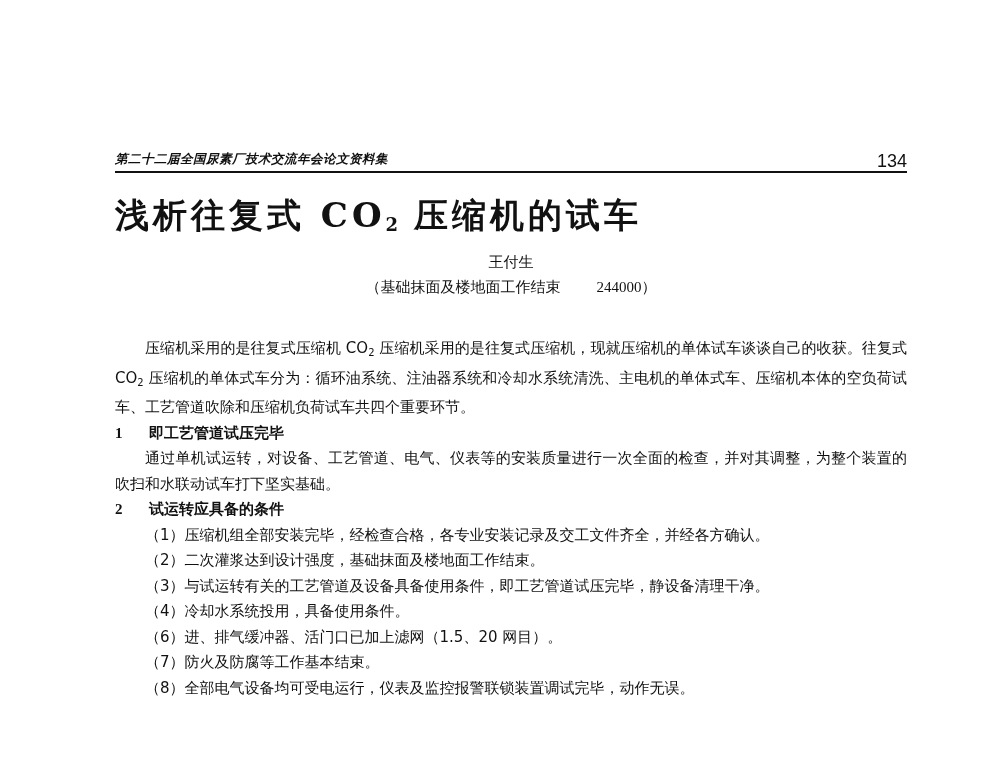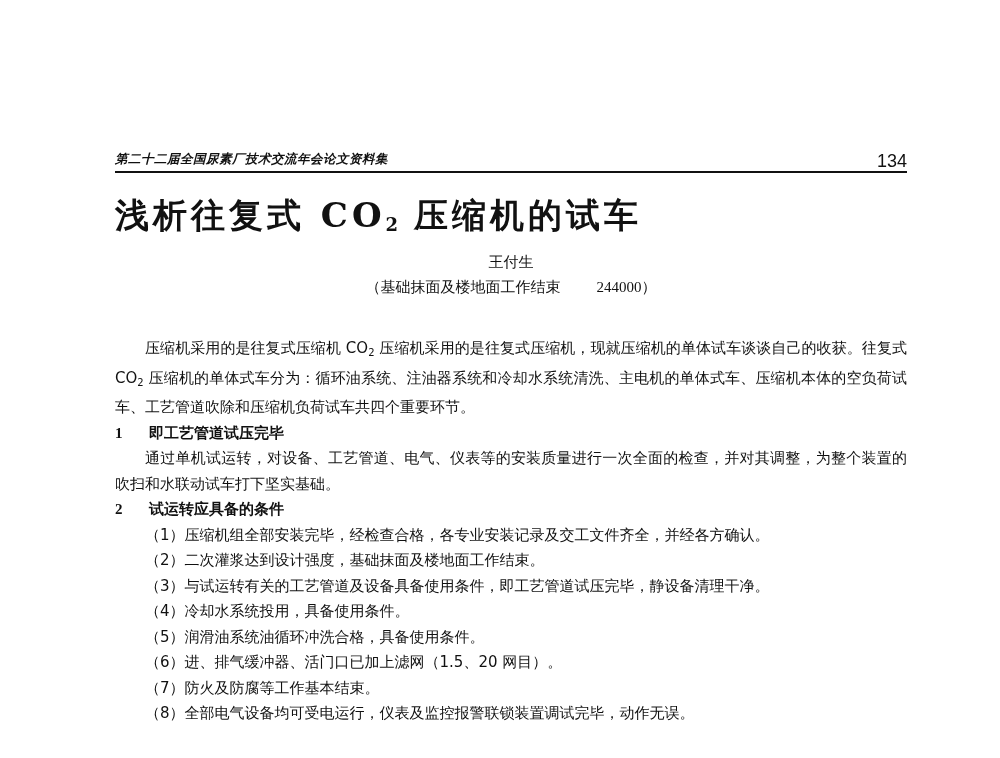--- a/index.html
+++ b/index.html
@@ -72,18 +72,17 @@
     <p class="para">通过单机试运转，对设备、工艺管道、电气、仪表等的安装质量进行一次全面的检查，并对其调整，为整个装置的吹扫和水联动试车打下坚实基础。</p>
 
     <div class="section-heading">
       <span class="num">2</span>
       <span>试运转应具备的条件</span>
     </div>
     <p class="list-item">（1）压缩机组全部安装完毕，经检查合格，各专业安装记录及交工文件齐全，并经各方确认。</p>
     <p class="list-item">（2）二次灌浆达到设计强度，基础抹面及楼地面工作结束。</p>
     <p class="list-item">（3）与试运转有关的工艺管道及设备具备使用条件，即工艺管道试压完毕，静设备清理干净。</p>
     <p class="list-item">（4）冷却水系统投用，具备使用条件。</p>
-    <p class="list-item">（5）润滑油系统油循环冲洗合格，具备使用条件。</p>
     <p class="list-item">（6）进、排气缓冲器、活门口已加上滤网（1.5、20 网目）。</p>
     <p class="list-item">（7）防火及防腐等工作基本结束。</p>
     <p class="list-item">（8）全部电气设备均可受电运行，仪表及监控报警联锁装置调试完毕，动作无误。</p>
   </div>
 </div>
 
 </body></html>

